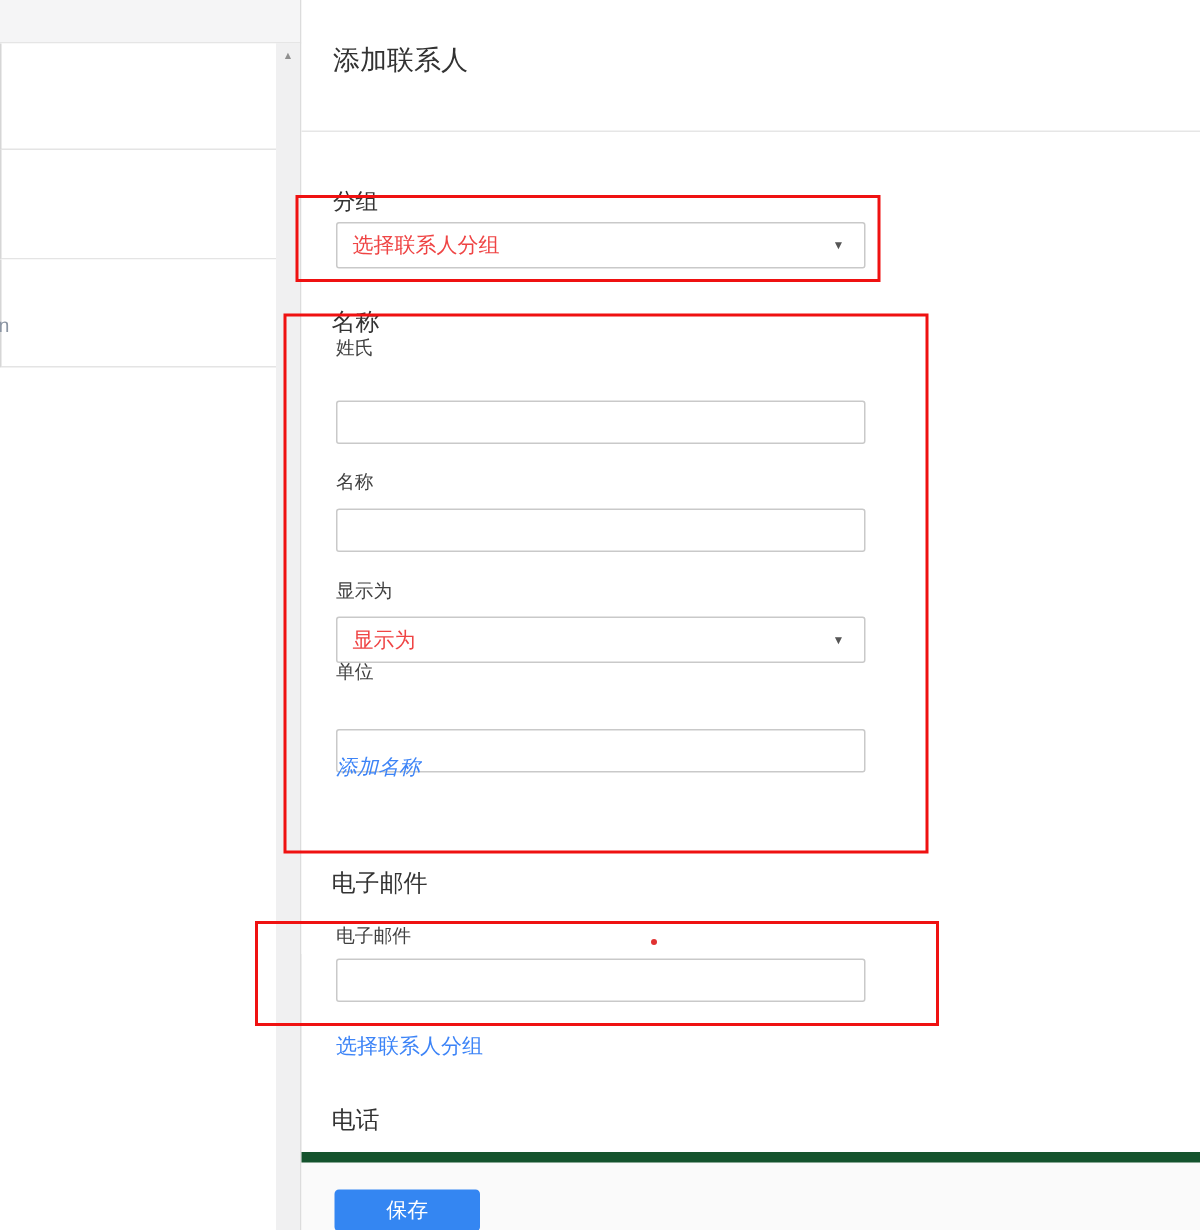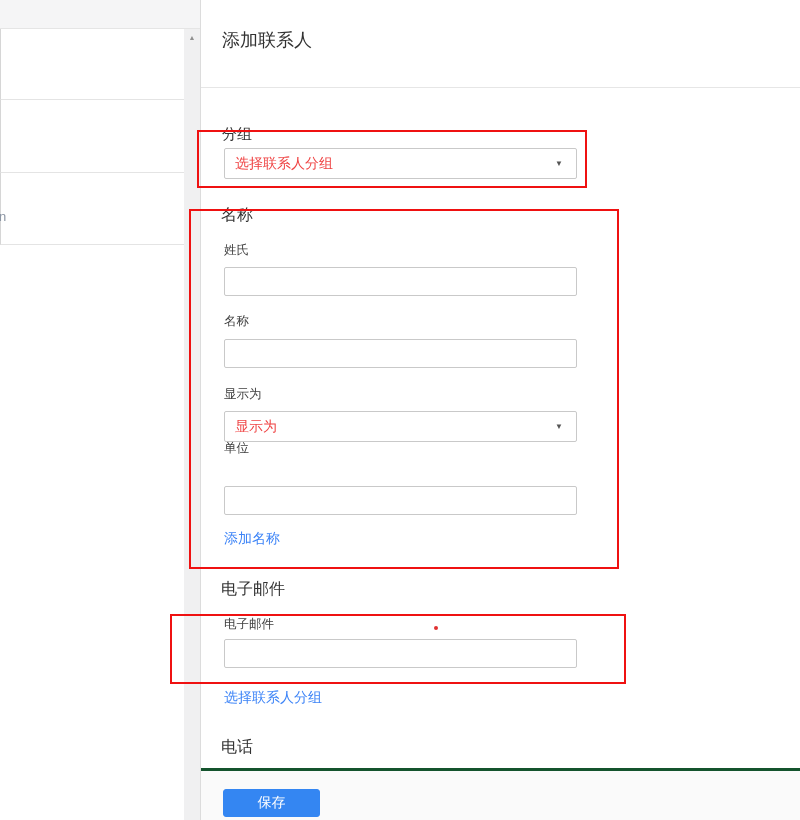--- a/index.html
+++ b/index.html
@@ -39,21 +39,21 @@
   .select { position:absolute; left:23px; width:353px; height:31px;
             border:1px solid #c9c9c9; border-radius:2px; background:#fff;
             display:flex; align-items:center; justify-content:space-between;
             padding:0 13px 0 10px; cursor:pointer; }
   .select .ph { font-size:14px; color:#ef4444; }
   .select .caret { font-size:8px; color:#555; }
   .link { position:absolute; left:23px; font-size:14px; color:#3d84f7;
           cursor:pointer; text-decoration:none; }
   
   .footer { position:absolute; left:0; top:768px; width:100%; height:52px;
-            background:#fafafa; border-top:3px solid #14532d; }
+            background:#fafafa; border-top:7px solid #14532d; }
   .btn { position:absolute; top:18px; width:97px; height:28px; border-radius:3px;
          font-size:14px; font-family:inherit; cursor:pointer; }
   .btn-primary { left:22px; background:#3486f2; border:1px solid #3486f2; color:#fff; }
   .btn-secondary { left:134px; background:#fff; border:1px solid #cfcfcf; color:#333; }
   
   .ann { position:absolute; border:2px solid #ef1111; z-index:60; pointer-events:none; }
   .ann-1 { left:197px; top:130px; width:390px; height:58px; }
   .ann-2 { left:189px; top:209px; width:430px; height:360px; }
   .ann-3 { left:170px; top:614px; width:456px; height:70px; }
   .ann-dot { position:absolute; left:434px; top:626px; width:4px; height:4px;
@@ -80,36 +80,36 @@
   <div class="title-divider"></div>
 
   <div class="group-label">分组</div>
   <div class="select" style="top:148px;">
     <span class="ph">选择联系人分组</span>
     <span class="caret">▼</span>
   </div>
 
   <div class="heading" style="top:205px;">名称</div>
 
-  <div class="flabel" style="top:242px;">姓氏</div>
+  <div class="flabel" style="top:224px;">姓氏</div>
   <input class="text-input" style="top: 267px;" type="text" value="">
 
   <div class="flabel" style="top:313px;">名称</div>
   <input class="text-input" style="top: 339px;" type="text" value="">
 
   <div class="flabel" style="top:386px;">显示为</div>
   <div class="select" style="top:411px;">
     <span class="ph">显示为</span>
     <span class="caret">▼</span>
   </div>
 
   <div class="flabel" style="top:440px;">单位</div>
   <input class="text-input" style="top: 486px;" type="text" value="">
 
-  <a class="link" style="top:530px;">添加名称</a>
+  <a class="link" style="top:503px;font-style:italic;">添加名称</a>
 
   <div class="heading" style="top:579px;">电子邮件</div>
   <div class="flabel" style="top:616px;">电子邮件</div>
   <input class="text-input" style="top: 639px;" type="text" value="">
   <a class="link" style="top:689px;">选择联系人分组</a>
 
   <div class="heading" style="top:737px;">电话</div>
 
   <div class="footer">
     <button class="btn btn-primary" style="background-color: rgb(52, 134, 242);">保存</button>

